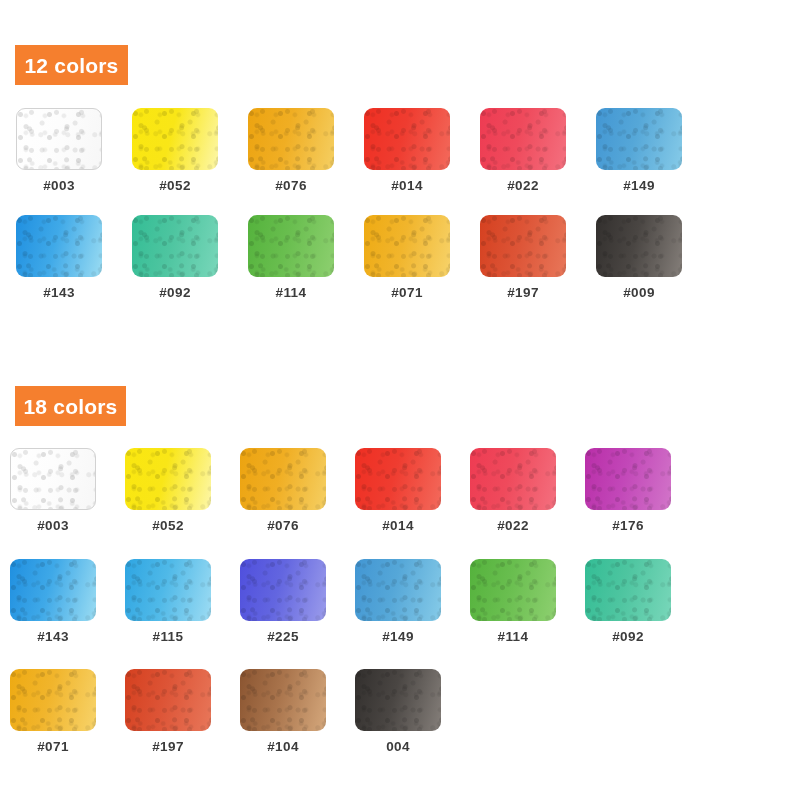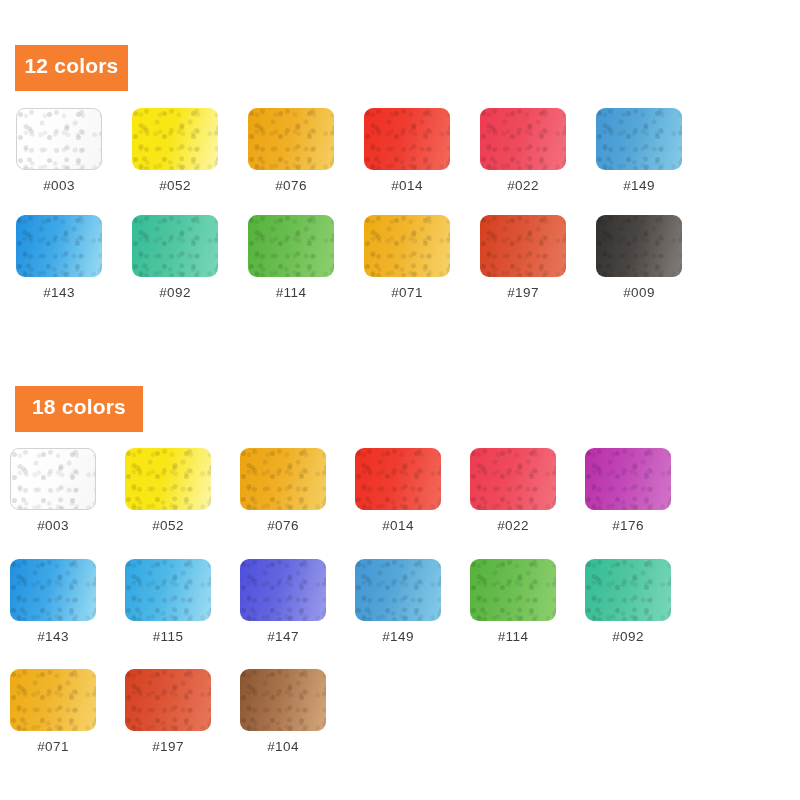--- a/index.html
+++ b/index.html
@@ -26,28 +26,29 @@
     position: absolute;
     display: flex;
     align-items: center;
     justify-content: center;
     background: #F57F2E;
     color: #ffffff;
     font-size: 21px;
     font-weight: bold;
     letter-spacing: 0.2px;
     line-height: 1;
-    padding-bottom: 6px;
+    padding-bottom: 0;
   }
 
   
   .grid {
     position: absolute;
     display: grid;
     grid-template-columns: repeat(6, 86px);
+    font-weight: bold;
   }
   .cell {
     display: flex;
     flex-direction: column;
     align-items: center;
   }
   .swatch {
     width: 86px;
     height: 62px;
     border-radius: 9px;
@@ -160,21 +161,21 @@
         <div class="label">#197</div>
       </div>
       <div class="cell">
         <div class="swatch" style="background: linear-gradient(105deg, rgb(50, 47, 45) 0%, rgb(74, 70, 67) 45%, rgb(133, 127, 122) 100%);">
           <div class="tex"></div>
         </div>
         <div class="label">#009</div>
       </div>
     </div>
 
-  <div class="badge" style="left:15px; top:386px; width:128px; height:40px;">
+  <div class="badge" style="left:15px; top:386px; width:111px; height:40px;">
     <span>18 colors</span>
   </div>
 
   <div class="grid" id="grid-18" style="left:10px; top:448px; column-gap:29px; row-gap:26px;">
       <div class="cell">
         <div class="swatch white" style="background: linear-gradient(105deg, rgb(255, 255, 255) 0%, rgb(253, 253, 253) 45%, rgb(247, 247, 247) 100%);">
           <div class="tex"></div>
         </div>
         <div class="label">#003</div>
       </div>
@@ -217,21 +218,21 @@
       <div class="cell">
         <div class="swatch" style="background: linear-gradient(105deg, rgb(46, 165, 226) 0%, rgb(79, 185, 232) 45%, rgb(157, 220, 243) 100%);">
           <div class="tex"></div>
         </div>
         <div class="label">#115</div>
       </div>
       <div class="cell">
         <div class="swatch" style="background: linear-gradient(105deg, rgb(79, 79, 221) 0%, rgb(99, 102, 224) 45%, rgb(155, 156, 235) 100%);">
           <div class="tex"></div>
         </div>
-        <div class="label">#147</div>
+        <div class="label">#225</div>
       </div>
       <div class="cell">
         <div class="swatch" style="background: linear-gradient(105deg, rgb(66, 150, 211) 0%, rgb(85, 167, 216) 45%, rgb(134, 203, 232) 100%);">
           <div class="tex"></div>
         </div>
         <div class="label">#149</div>
       </div>
       <div class="cell">
         <div class="swatch" style="background: linear-gradient(105deg, rgb(84, 178, 60) 0%, rgb(105, 190, 79) 45%, rgb(142, 208, 112) 100%);">
           <div class="tex"></div>
@@ -255,15 +256,21 @@
           <div class="tex"></div>
         </div>
         <div class="label">#197</div>
       </div>
       <div class="cell">
         <div class="swatch" style="background: linear-gradient(105deg, rgb(138, 84, 48) 0%, rgb(169, 116, 76) 45%, rgb(213, 168, 124) 100%);">
           <div class="tex"></div>
         </div>
         <div class="label">#104</div>
       </div>
+      <div class="cell">
+        <div class="swatch" style="background: linear-gradient(105deg, rgb(50, 47, 45) 0%, rgb(74, 70, 67) 45%, rgb(133, 127, 122) 100%);">
+          <div class="tex"></div>
+        </div>
+        <div class="label">004</div>
+      </div>
     </div>
 
 </div>
 
 </body></html>

